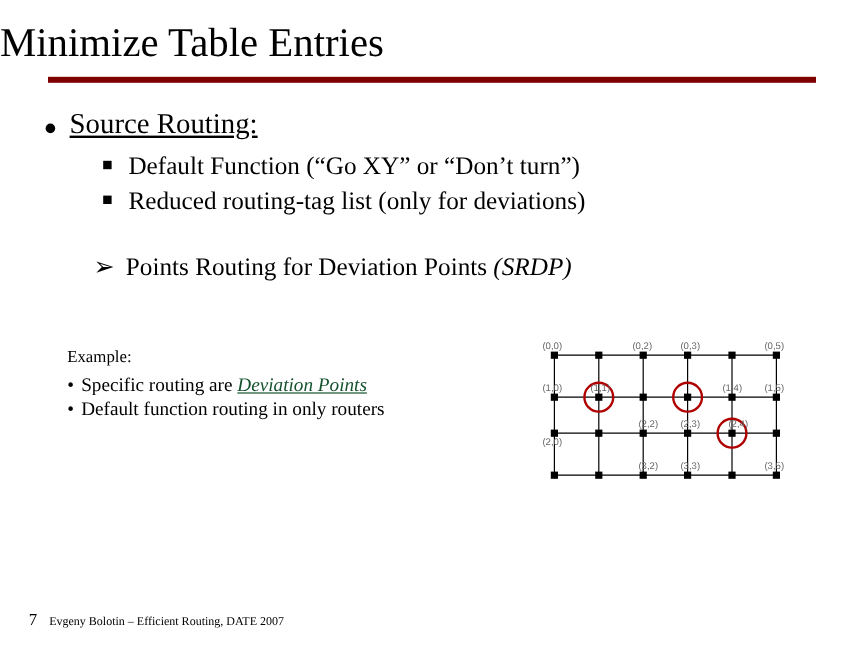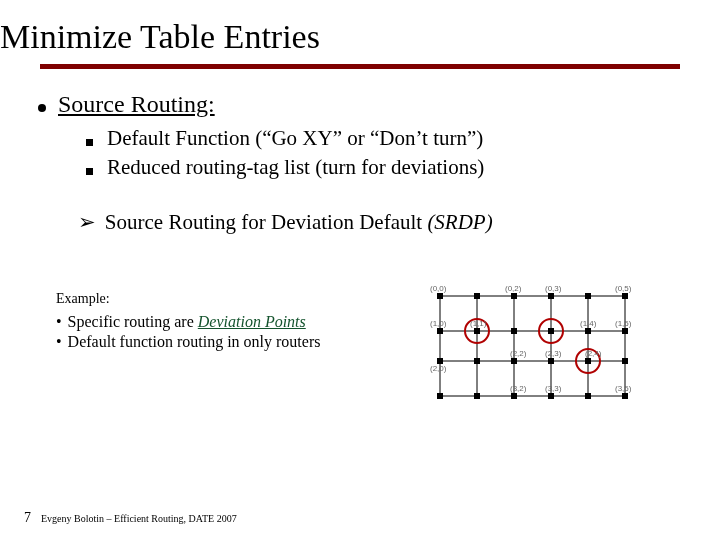--- a/index.html
+++ b/index.html
@@ -17,21 +17,21 @@
     padding-top: 18px;
     padding-bottom: 8px;
   }
   .title-rule {
     width: 640px;
     margin: 0 auto;
     border: none;
     border-top: 5px solid #7f0000;
   }
   .content {
-    padding: 22px 60px 0 38px;
+    padding: 22px 38px 0 38px;
   }
   .bullet-1 {
     display: flex;
     align-items: baseline;
     font-size: 24px;
     margin-bottom: 8px;
   }
   .dot {
     width: 8px;
     height: 8px;
@@ -42,21 +42,21 @@
     margin-top: 10px;
     flex-shrink: 0;
   }
   .underline { text-decoration: underline; }
   .sub-list {
     margin-left: 48px;
     margin-top: 6px;
   }
   .sub-item {
     display: flex;
-    align-items: center;
+    align-items: flex-start;
     font-size: 21px;
     margin-bottom: 4px;
   }
   .square {
     width: 7px;
     height: 7px;
     background: #000;
     display: inline-block;
     margin-right: 14px;
     margin-top: 8px;
@@ -128,27 +128,27 @@
     <span class="underline">Source Routing:</span>
   </div>
 
   <div class="sub-list">
     <div class="sub-item">
       <span class="square"></span>
       <span>Default Function (“Go XY” or “Don’t turn”)</span>
     </div>
     <div class="sub-item">
       <span class="square"></span>
-      <span>Reduced routing-tag list (turn for deviations)</span>
+      <span>Reduced routing-tag list (only for deviations)</span>
     </div>
   </div>
 
   <div class="arrow-line">
     <span class="arrow-sym">➢</span>
-    <span>Source Routing for Deviation Default </span><span class="italic">(SRDP)</span>
+    <span>Points Routing for Deviation Points </span><span class="italic">(SRDP)</span>
   </div>
 
   <div class="example-block">
     <div class="example-text">
       <div class="example-label">Example:</div>
       <div class="sm-item">
         <span class="sm-dot">•</span>
         <span>
           <span>Specific routing are </span><span class="dev-term">Deviation Points</span>
         </span>

